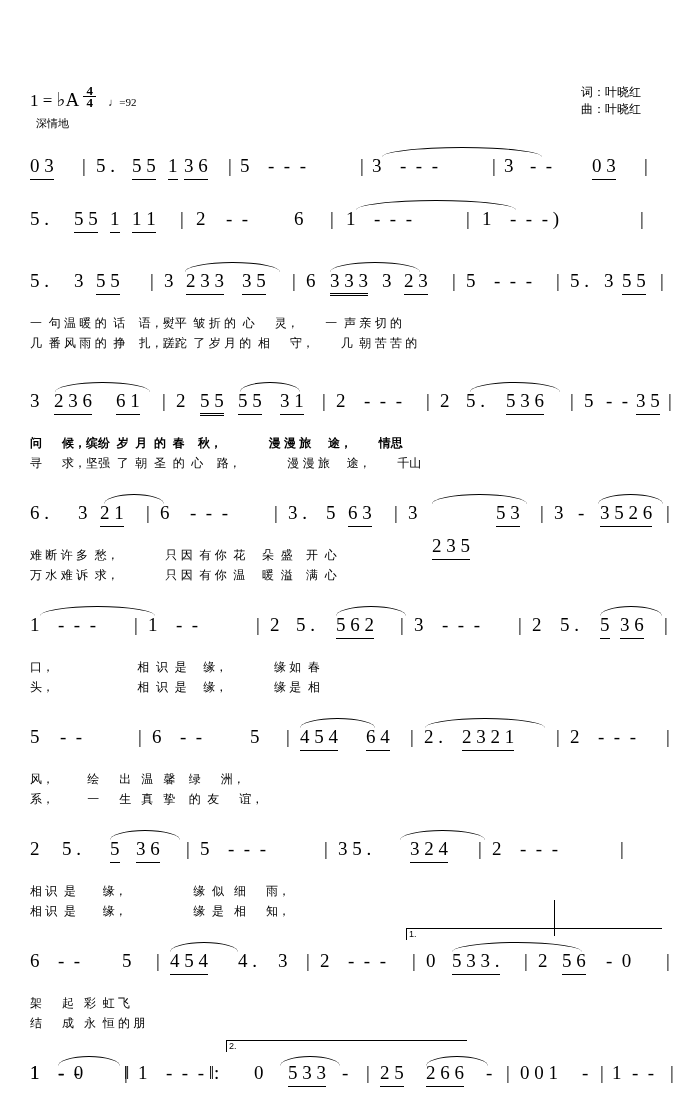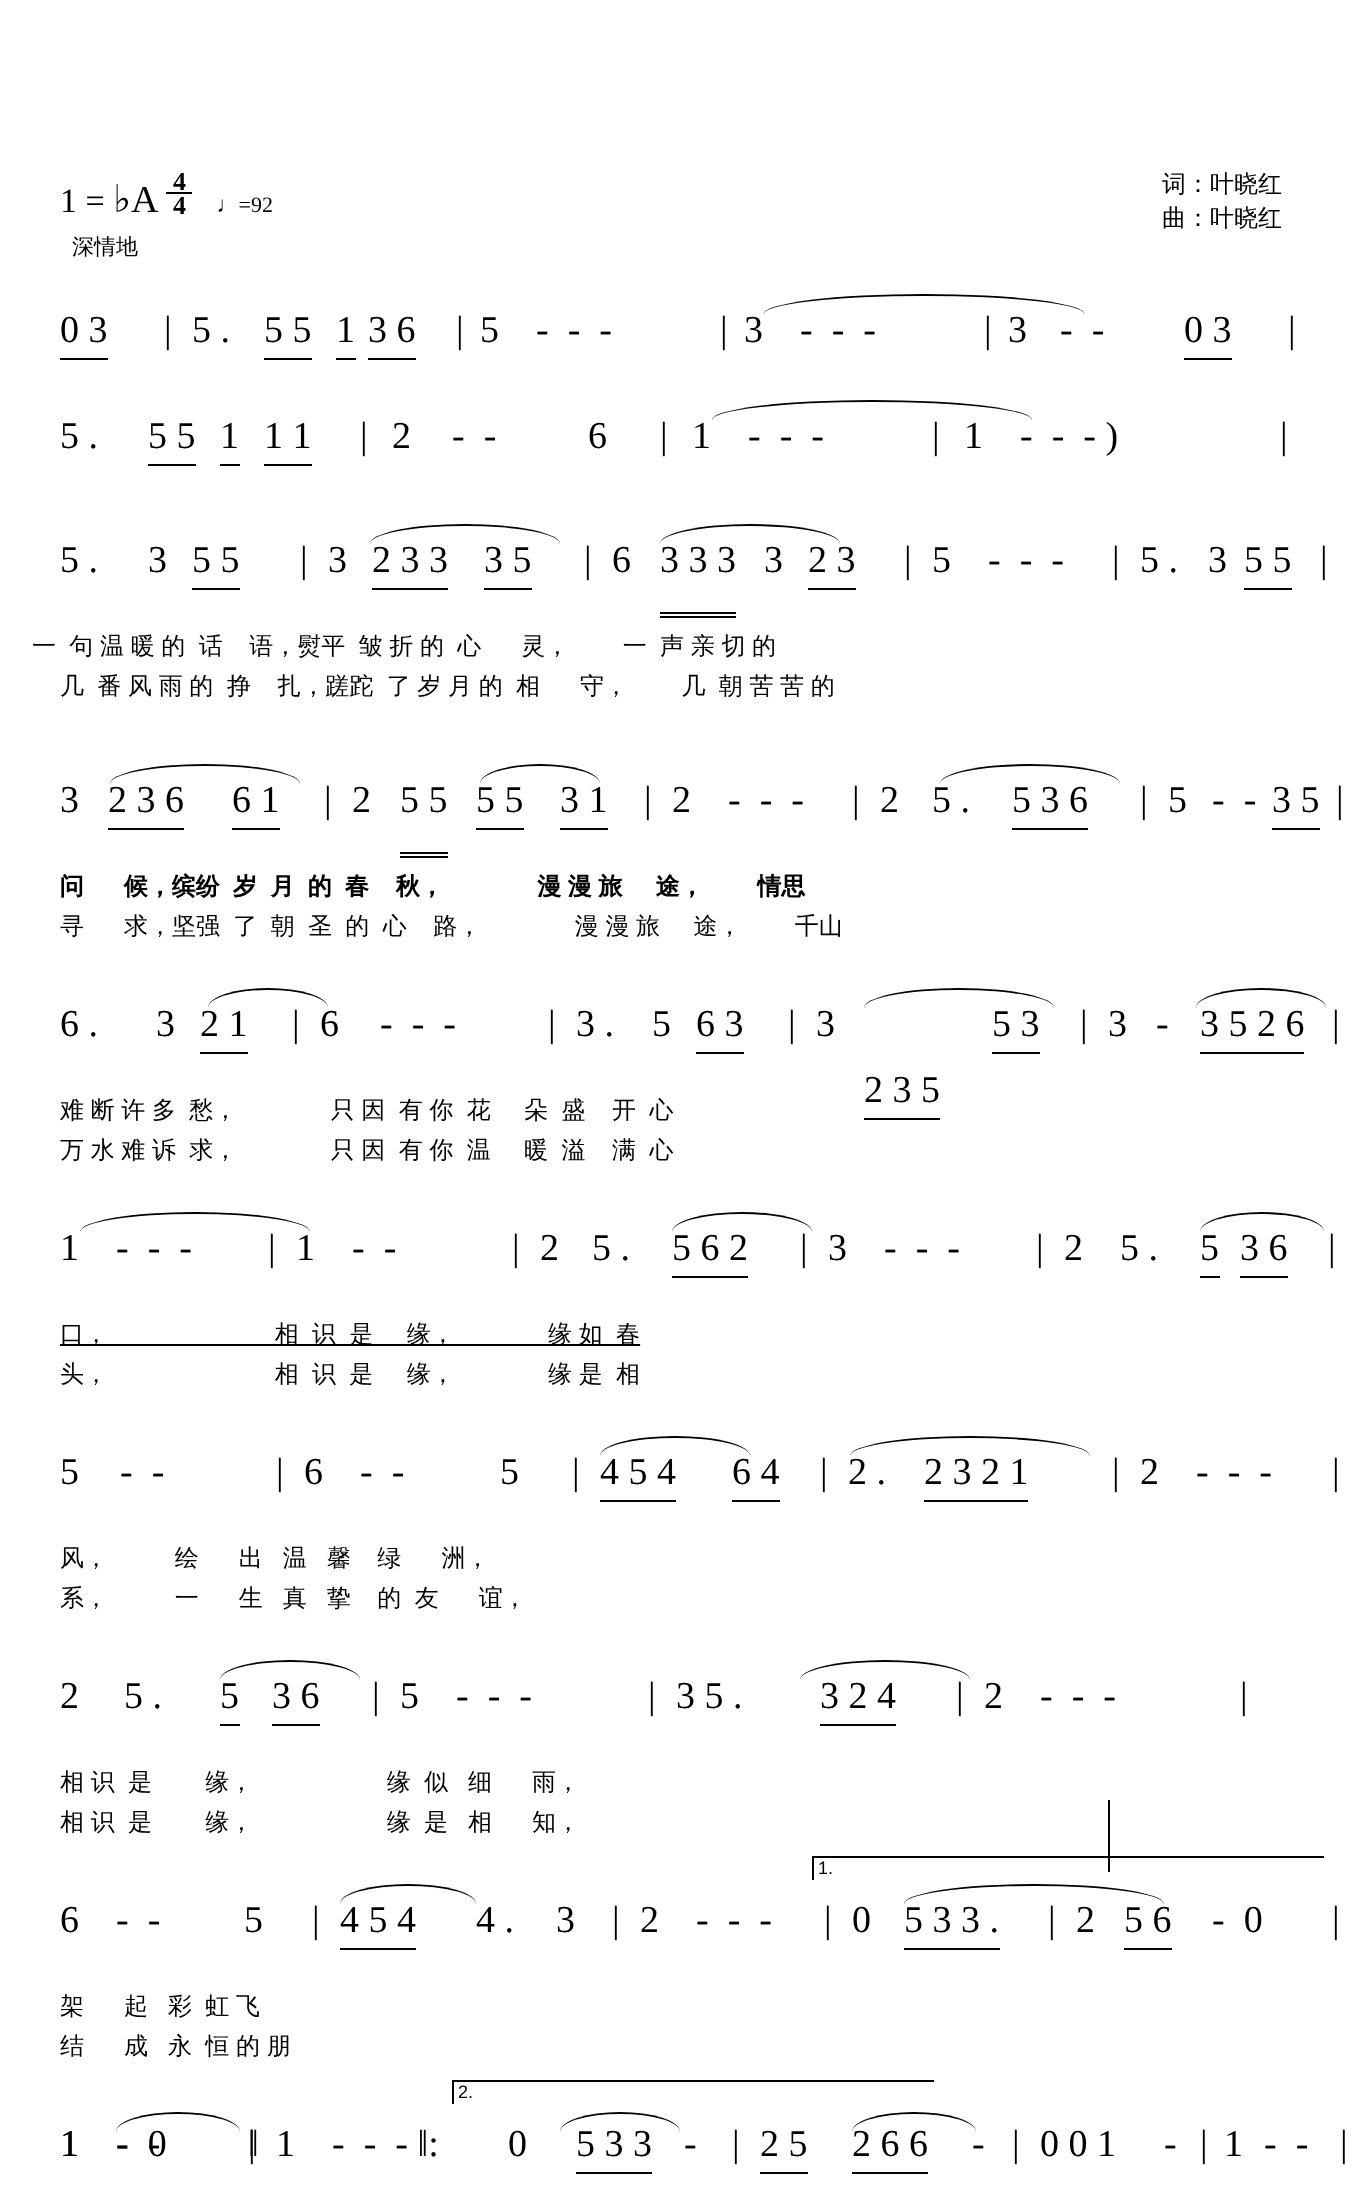--- a/index.html
+++ b/index.html
@@ -60,21 +60,21 @@
     font-size:11px;
   }
 
   
   .row{position:absolute;left:0;width:677px;}
   .nl{position:absolute;white-space:pre;font-family:"Liberation Serif",serif;font-size:19px;}
   .ly{position:absolute;white-space:pre;font-family:"Liberation Sans",sans-serif;font-size:12px;}
 
   
   .u1{border-bottom:1px solid #000;padding-bottom:2px;}
-  .u2{border-bottom:3px double #000;padding-bottom:14px;}
+  .u2{border-bottom:3px double #000;padding-bottom:1px;}
   
   .slur{position:absolute;border-top:1px solid #000;border-radius:50%/100% 100% 0 0;height:9px;}
   
   .volta{position:absolute;border-top:1px solid #000;border-left:1px solid #000;height:11px;}
   .volta span{
     position:absolute;left:2px;top:0px;
     font-family:"Liberation Sans",sans-serif;font-size:9px;
   }
 </style>
 </head>
@@ -144,21 +144,21 @@
         <span class="nl" style="left: 382px; top: 270px;">3</span>
         <span class="nl u1" style="left: 404px; top: 270px;">2 3</span>
         <span class="nl" style="left: 452px; top: 270px;">|</span>
         <span class="nl" style="left: 466px; top: 270px;">5</span>
         <span class="nl" style="left: 494px; top: 270px;">-  -  -</span>
         <span class="nl" style="left: 556px; top: 270px;">|</span>
         <span class="nl" style="left: 570px; top: 270px;">5 .</span>
         <span class="nl" style="left: 604px; top: 270px;">3</span>
         <span class="nl u1" style="left: 622px; top: 270px;">5 5</span>
         <span class="nl" style="left: 660px; top: 270px;">|</span>
-        <span class="ly" style="left: 16px; top: 315px; text-align: center;">一  句 温 暖 的  话    语，熨平  皱 折 的  心      灵，        一  声 亲 切 的</span>
+        <span class="ly" style="left: 30px; top: 315px; text-align: center;">一  句 温 暖 的  话    语，熨平  皱 折 的  心      灵，        一  声 亲 切 的</span>
         <span class="ly" style="left: 30px; top: 335px;">几  番 风 雨 的  挣    扎，蹉跎  了 岁 月 的  相      守，        几  朝 苦 苦 的</span>
       </div>
       <div class="row" style="top: 0px;">
         <span class="nl" style="left: 30px; top: 390px;">3</span>
         <span class="nl u1" style="left: 54px; top: 390px;">2 3 6</span>
         <span class="nl u1" style="left: 116px; top: 390px;">6 1</span>
         <span class="nl" style="left: 162px; top: 390px;">|</span>
         <span class="nl" style="left: 176px; top: 390px;">2</span>
         <span class="nl u2" style="left: 200px; top: 390px;">5 5</span>
         <span class="nl u1" style="left: 238px; top: 390px;">5 5</span>
@@ -213,21 +213,21 @@
         <span class="nl u1" style="left: 336px; top: 614px;">5 6 2</span>
         <span class="nl" style="left: 400px; top: 614px;">|</span>
         <span class="nl" style="left: 414px; top: 614px;">3</span>
         <span class="nl" style="left: 442px; top: 614px;">-  -  -</span>
         <span class="nl" style="left: 518px; top: 614px;">|</span>
         <span class="nl" style="left: 532px; top: 614px;">2</span>
         <span class="nl" style="left: 560px; top: 614px;">5 .</span>
         <span class="nl u1" style="left: 600px; top: 614px;">5</span>
         <span class="nl u1" style="left: 620px; top: 614px;">3 6</span>
         <span class="nl" style="left: 664px; top: 614px;">|</span>
-        <span class="ly" style="left: 30px; top: 659px; text-decoration: underline;">口，                         相  识  是     缘，              缘 如  春</span>
+        <span class="ly" style="left: 30px; top: 659px;">口，                         相  识  是     缘，              缘 如  春</span>
         <span class="ly" style="left: 30px; top: 679px;">头，                         相  识  是     缘，              缘 是  相</span>
       </div>
       <div class="row" style="top: 0px;">
         <span class="nl" style="left: 30px; top: 726px;">5</span>
         <span class="nl" style="left: 60px; top: 726px;">-  -</span>
         <span class="nl" style="left: 138px; top: 726px;">|</span>
         <span class="nl" style="left: 152px; top: 726px;">6</span>
         <span class="nl" style="left: 180px; top: 726px;">-  -</span>
         <span class="nl" style="left: 250px; top: 726px;">5</span>
         <span class="nl" style="left: 286px; top: 726px;">|</span>

